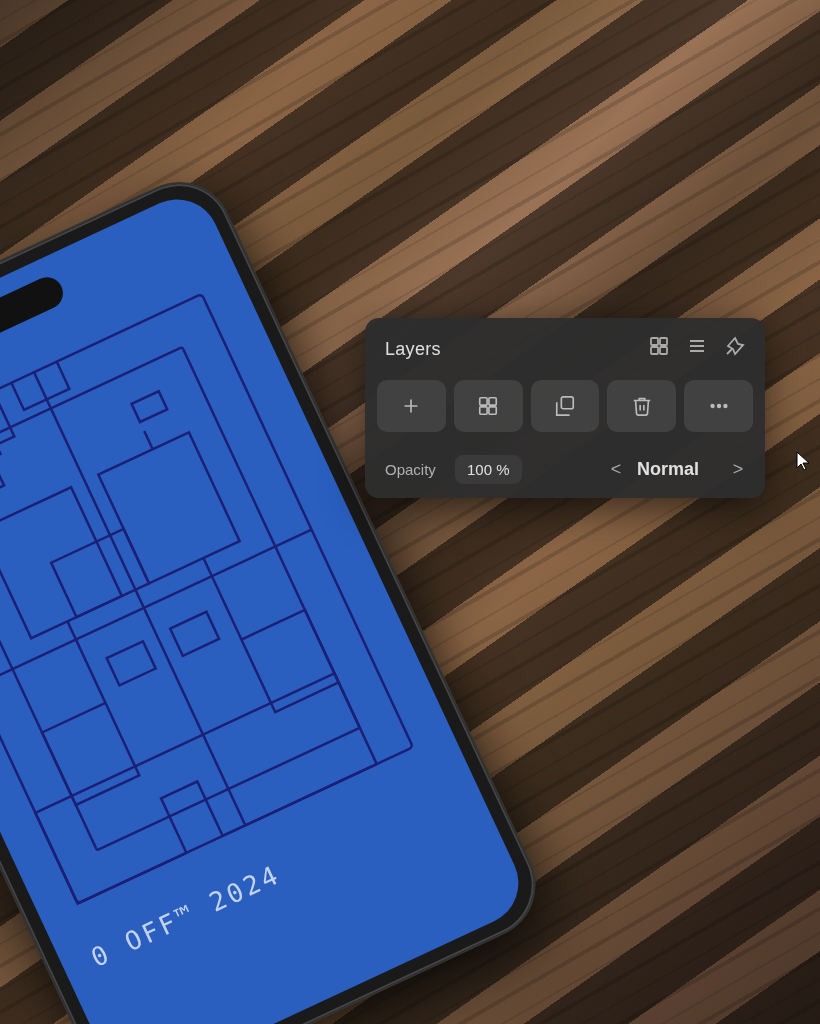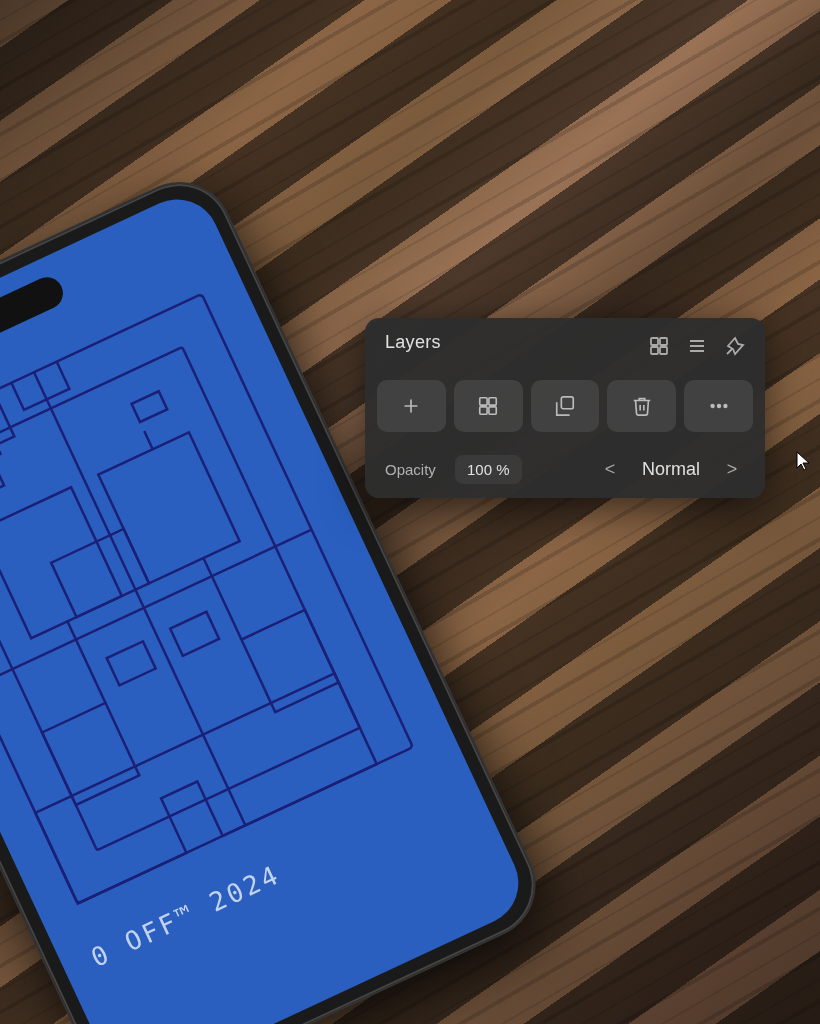--- a/index.html
+++ b/index.html
@@ -150,21 +150,21 @@
       background: rgba(45, 45, 45, 0.97);
       border-radius: 14px;
       z-index: 20;
       box-shadow: 0 10px 40px rgba(0,0,0,0.6);
       overflow: hidden;
     }
 
     
     .panel-header {
       display: flex;
-      align-items: flex-start;
+      align-items: flex-end;
       justify-content: space-between;
       padding: 14px 16px 12px 20px;
     }
 
     .panel-title {
       color: #e0e0e0;
       font-size: 18px;
       font-weight: 500;
       letter-spacing: 0.3px;
     }
@@ -214,21 +214,21 @@
       height: 22px;
       fill: none;
       stroke: #bbb;
       stroke-width: 1.8;
     }
 
     
     .panel-opacity {
       display: flex;
       align-items: center;
-      padding: 10px 18px 14px 20px;
+      padding: 10px 12px 14px 20px;
       gap: 10px;
     }
 
     .opacity-label {
       color: #b0b0b0;
       font-size: 15px;
       min-width: 60px;
     }
 
     .opacity-value {
@@ -257,23 +257,23 @@
       height: 30px;
       display: flex;
       align-items: center;
       justify-content: center;
       border-radius: 6px;
     }
 
     .blend-mode-label {
       color: #e0e0e0;
       font-size: 18px;
-      font-weight: 400;
+      font-weight: 700;
       min-width: 80px;
-      text-align: center;
+      text-align: left;
     }
 
     
     .cursor {
       position: absolute;
       top: 450px;
       left: 795px;
       z-index: 100;
       pointer-events: none;
     }

